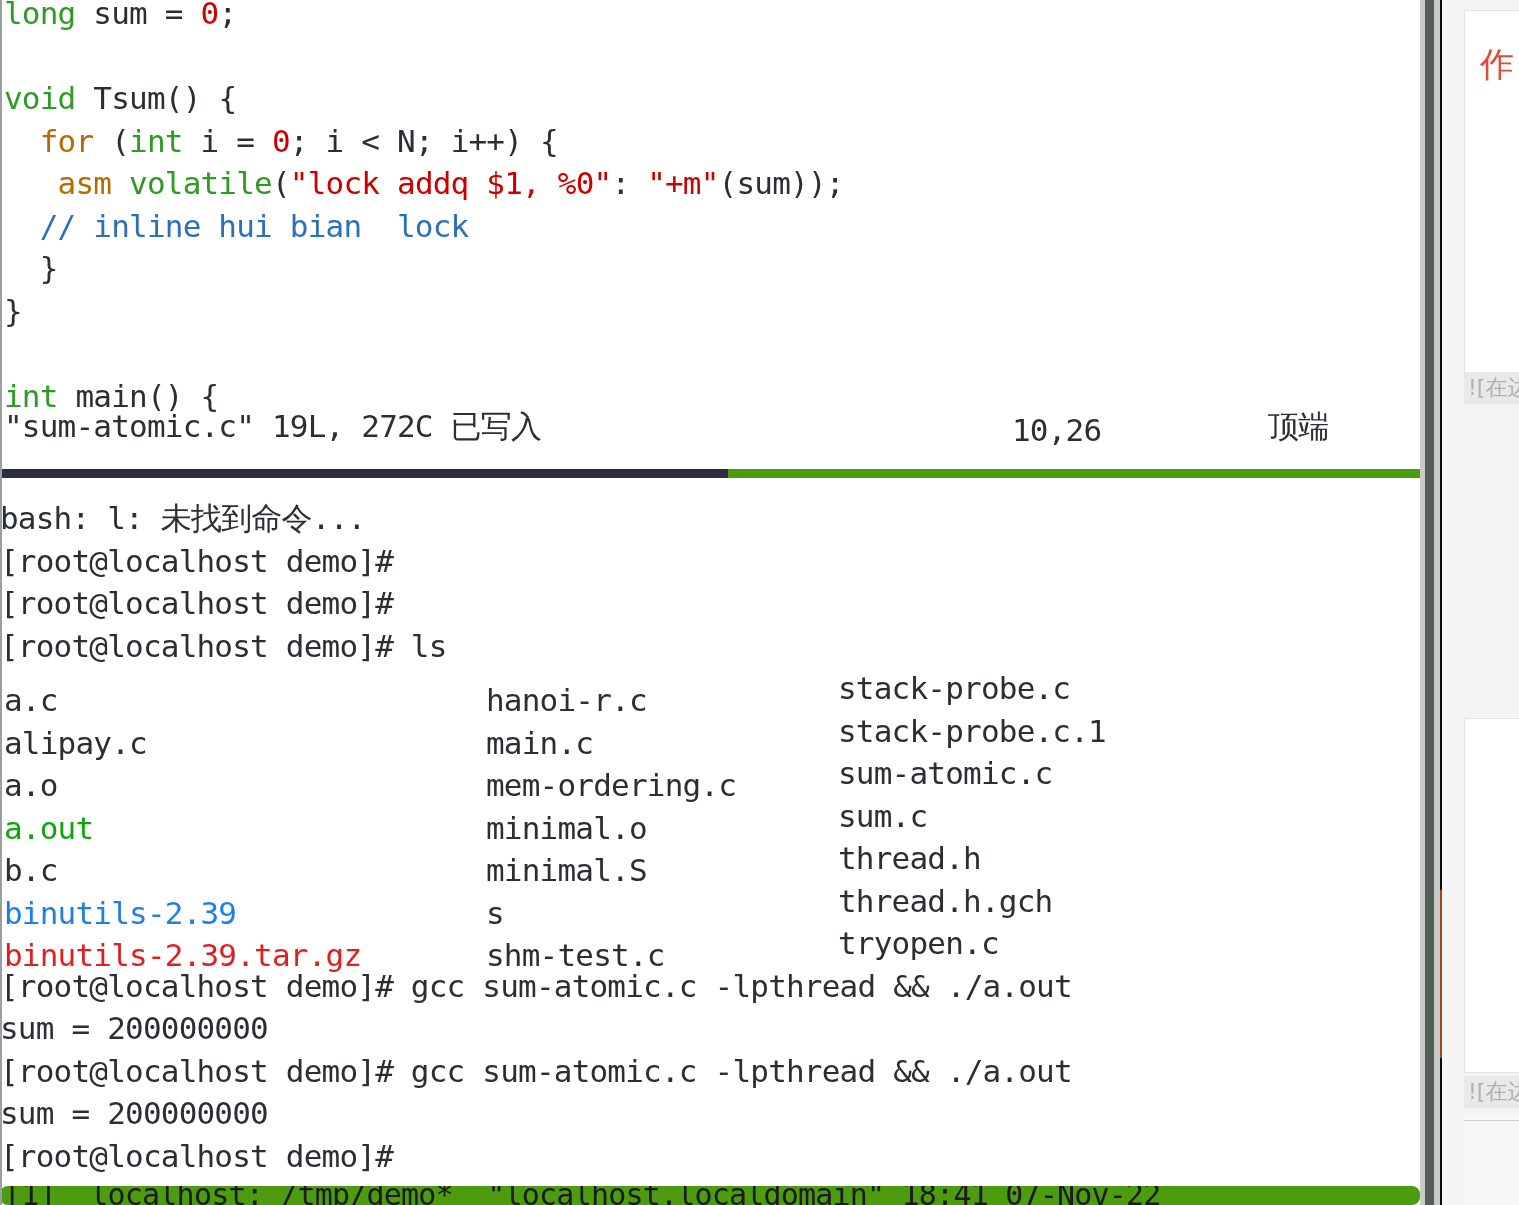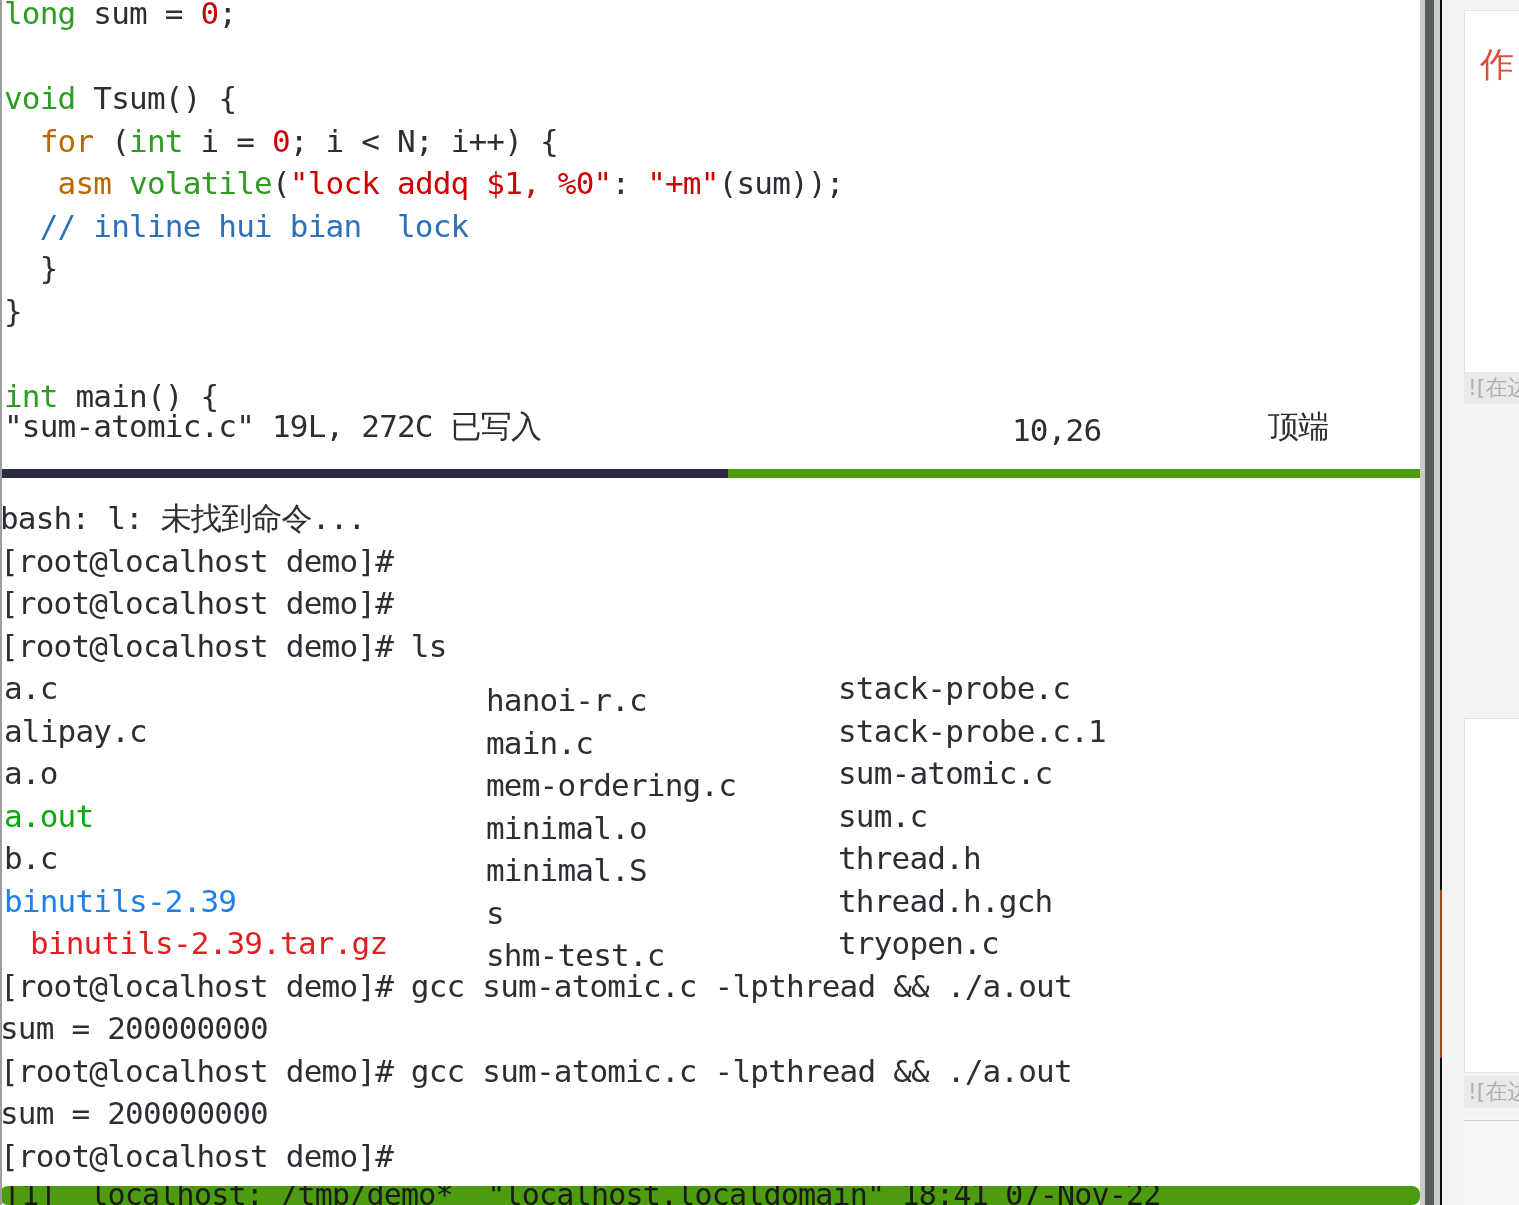--- a/index.html
+++ b/index.html
@@ -93,27 +93,27 @@
   
   .shell-pane {
     position: absolute;
     left: 0; top: 497px;
     width: 1420px;
   }
   .sh-line { height: 42.5px; }
 
   
   .ls-row { height: 42.5px; padding-left: 4px; position: relative; }
-  .ls-c1 { position: absolute; left: 4px;   top: 0; }
+  .ls-c1 { position: absolute; left: 4px;   top: 12px; }
   .ls-c2 { position: absolute; left: 486px; top: 12px; }
   .ls-c3 { position: absolute; left: 838px; top: 0; }
 
   .f-exec { color: #0ea80e; }
   .f-dir  { color: #1f7fe8; text-align: center; }
-  .f-arc  { color: #e02020; margin-left: 26px; }
+  .f-arc  { color: #e02020; }
   .f-norm { color: #2b2f33; }
 
   
   .bottom-bar {
     position: absolute;
     left: 0; bottom: 0;
     width: 1420px;
     height: 19px;
     background: #4d9b0e;
     overflow: hidden;

